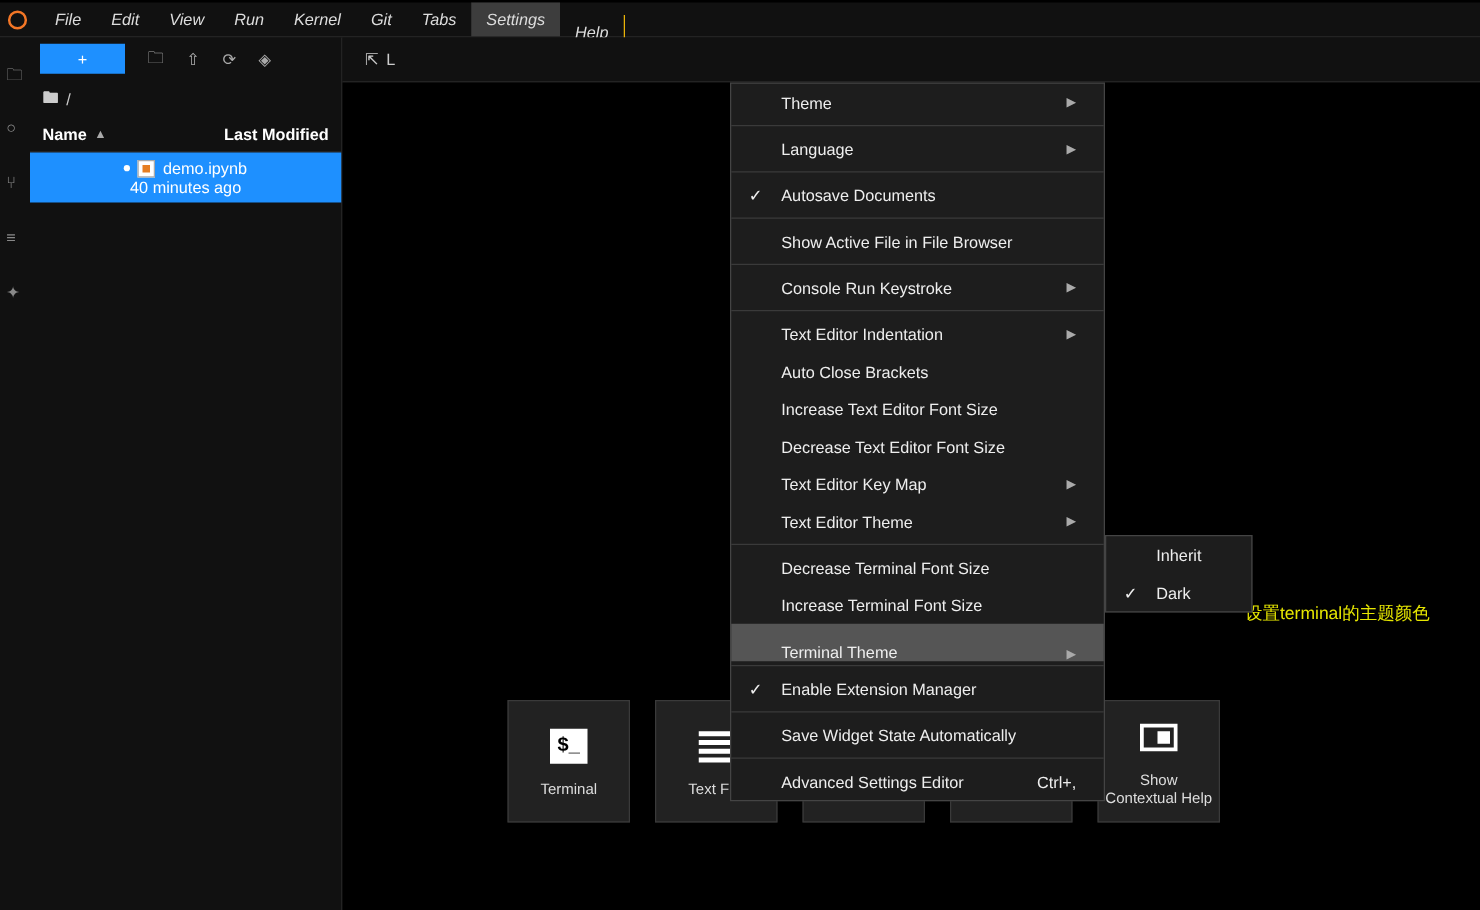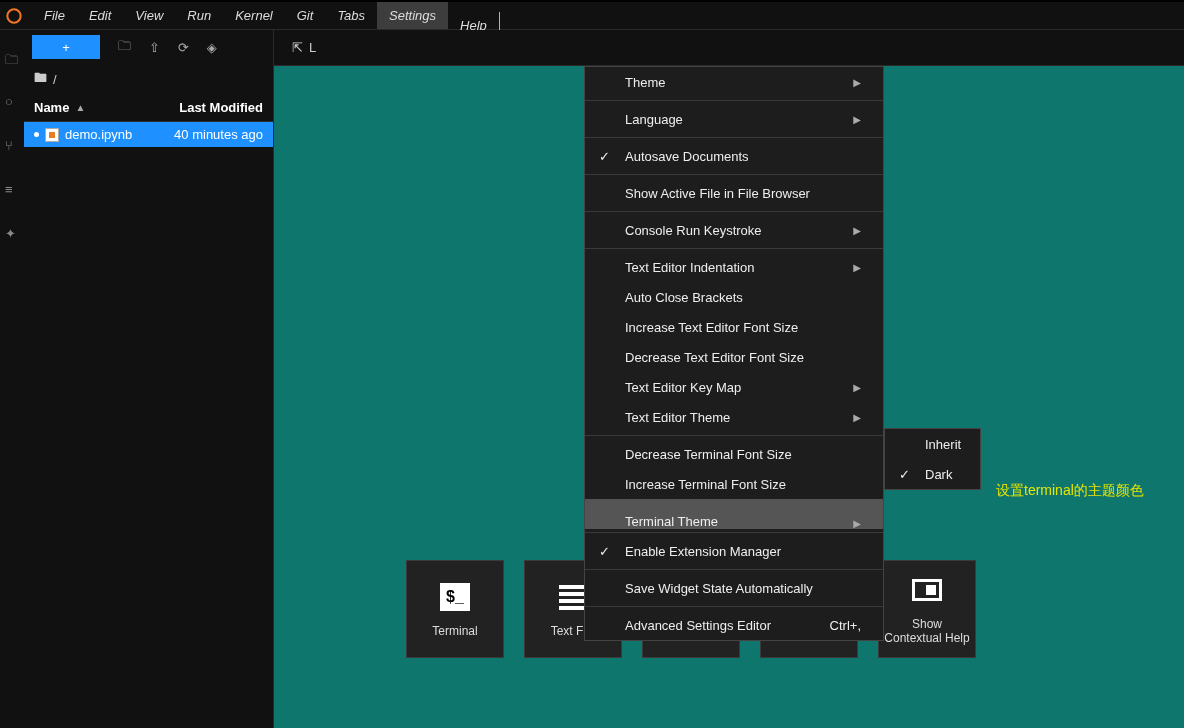--- a/index.html
+++ b/index.html
@@ -112,20 +112,21 @@
   border-bottom: 1px solid #2a2a2a;
   align-items: center;
 }
 .file-header .col-name { flex: 1; display:flex; align-items:center; gap:6px;}
 .file-row {
   display: flex;
   padding: 5px 10px;
   align-items: center;
   background: #1e90ff;
   color: #fff;
+  flex-direction: column;
 }
 .file-row .col-name { flex: 1; display:flex; align-items:center; gap:6px;}
 .file-row .dot { width:5px; height:5px; background:#fff; border-radius:50%; }
 .file-row .fileicon {
   width: 14px; height: 14px;
   background: #fff;
   border: 1px solid #aaa;
   display:inline-block;
   position:relative;
 }
@@ -149,21 +150,21 @@
   display: flex;
   align-items: center;
   gap: 6px;
   color: #ccc;
   padding: 0 10px;
   height: 100%;
 }
 .workspace {
   position: relative;
   height: calc(100% - 36px);
-  background: #0f766e;
+  background: #000000;
 }
 .launcher-row {
   position: absolute;
   left: 132px;
   top: 494px;
   display: flex;
   gap: 20px;
 }
 .card {
   width: 98px;
@@ -205,21 +206,21 @@
 .ditem.hover { background: #555; align-items: flex-end; }
 .ditem .chk {
   position: absolute;
   left: 14px;
 }
 .sep { height:1px; background:#3a3a3a; margin:3px 0; }
 .submenu {
   position: absolute;
   left: 610px;
   top: 362px;
-  width: 97px;
+  width: 118px;
   background: #1d1d1d;
   border: 1px solid #444;
   z-index: 11;
   text-align: right;
 }
 .annotation {
   position: absolute;
   left: 722px;
   top: 416px;
   color: #e6e600;

